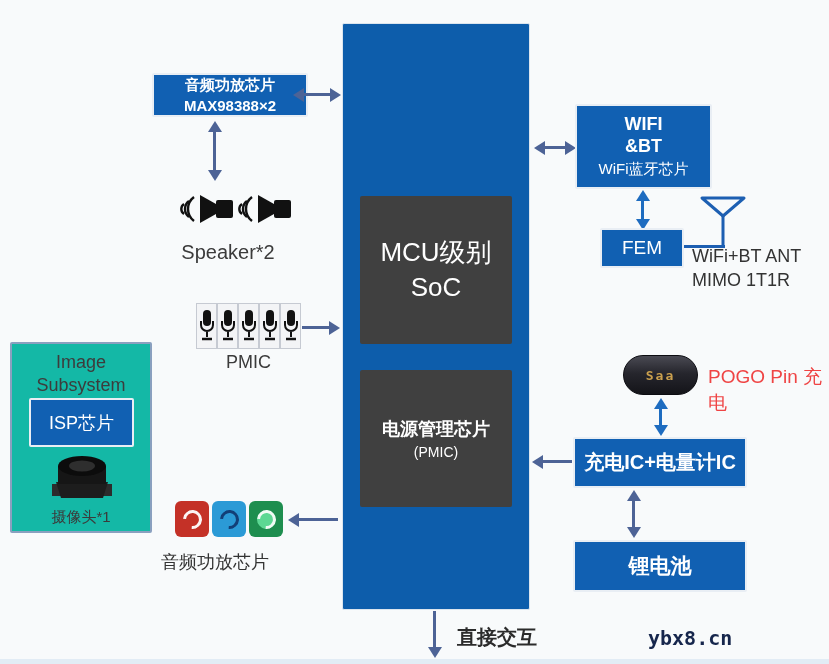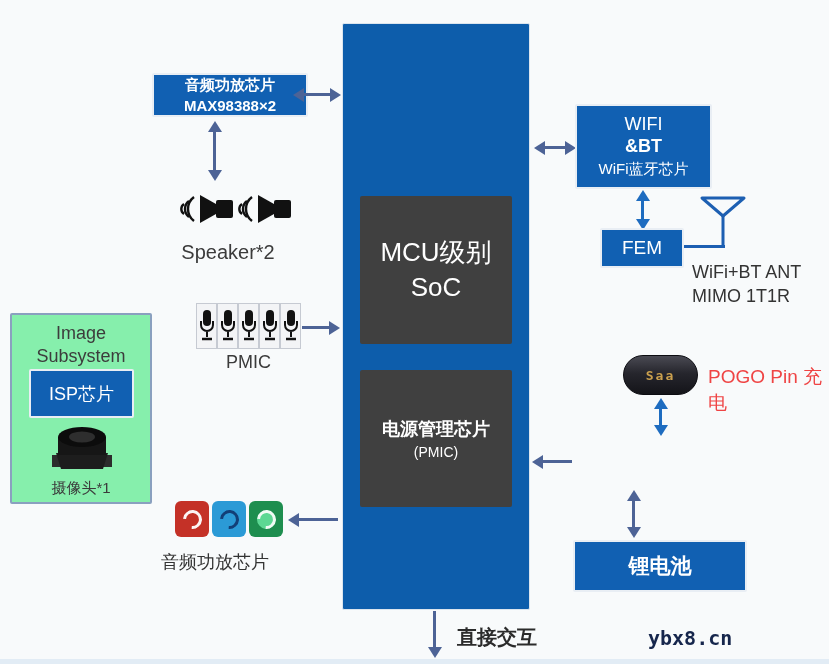--- a/index.html
+++ b/index.html
@@ -32,21 +32,21 @@
     border-top:7px solid transparent;border-bottom:7px solid transparent;border-right:11px solid currentColor;}
   .head-r::after{content:"";position:absolute;right:-10px;top:50%;transform:translateY(-50%);
     border-top:7px solid transparent;border-bottom:7px solid transparent;border-left:11px solid currentColor;}
   .head-u::before{content:"";position:absolute;top:-10px;left:50%;transform:translateX(-50%);
     border-left:7px solid transparent;border-right:7px solid transparent;border-bottom:11px solid currentColor;}
   .head-d::after{content:"";position:absolute;bottom:-10px;left:50%;transform:translateX(-50%);
     border-left:7px solid transparent;border-right:7px solid transparent;border-top:11px solid currentColor;}
   
   .lbl{color:#3b3b3b;}
   
-  .subsys{background:#86efac;border:2px solid #8aa0bf;border-radius:2px;box-sizing:border-box;text-align:center;}
+  .subsys{background:#14b8a6;border:2px solid #8aa0bf;border-radius:2px;box-sizing:border-box;text-align:center;margin-top:29px;}
   
   .microw{display:flex;gap:0;}
   .mic{width:21px;height:46px;background:#f3f4f6;border:1px solid #c6cad2;box-sizing:border-box;
     display:flex;align-items:center;justify-content:center;}
   
   .ledrow{display:flex;gap:3px;}
   .led{width:34px;height:36px;border-radius:6px;display:flex;align-items:center;justify-content:center;}
   .ring{width:19px;height:19px;border:3.2px solid rgba(255,255,255,.95);border-radius:50%;
     border-left-color:transparent;transform:rotate(-40deg);box-sizing:border-box;}
   .ring.dark{border-color:#123f77;border-left-color:transparent;}
@@ -167,39 +167,40 @@
       </span>
     <span class="led" style="background: rgb(30, 142, 79);">
         <span class="ring grn"></span>
       </span>
   </div>
   <div class="arw h-line head-l" style="left:298px;top:518px;width:40px;"></div>
   <div class="abs lbl" style="left:161px;top:550px;font-size:18px;color:#333;">音频功放芯片</div>
 
   <div class="arw h-line head-l head-r" style="left:544px;top:146px;width:22px;"></div>
   <div class="abs bluebox" style="left:575px;top:104px;width:137px;height:85px;flex-direction:column;">
-    <div style="font-size:18px;font-weight:normal;line-height:1.2;">WIFI</div>
+    <div style="font-size:18px;font-weight:bold;line-height:1.2;">WIFI</div>
     <div style="font-size:18px;font-weight:bold;line-height:1.2;">&amp;BT</div>
     <div style="font-size:15px;margin-top:2px;">WiFi蓝牙芯片</div>
   </div>
   <div class="arw v-line head-u head-d blue" style="left:641px;top:200px;height:20px;"></div>
   <div class="abs bluebox" style="left:600px;top:228px;width:84px;height:40px;font-size:19px;">FEM</div>
   <div class="abs" style="left:684px;top:245px;width:41px;height:3px;background:#1d5fb2;"></div>
   <svg class="abs" style="left:697px;top:194px;" width="52" height="54" viewBox="0 0 52 54">
     <path d="M5 4 L47 4 L26 22 Z" fill="none" stroke="#1d5fb2" stroke-width="3" stroke-linejoin="round"></path>
     <line x1="26" y1="22" x2="26" y2="53" stroke="#1d5fb2" stroke-width="3"></line>
   </svg>
-  <div class="abs lbl pre" style="left:692px;top:260px;font-size:18px;line-height:1.35;color:#333;">WiFi+BT ANT
+  <div class="abs lbl pre" style="left:692px;top:244px;font-size:18px;line-height:1.35;color:#333;">WiFi+BT ANT
 MIMO 1T1R</div>
 
   <div class="abs pogo" style="left:623px;top:355px;width:75px;height:40px;">
     <span>Saa</span>
   </div>
   <div class="abs lbl" style="left:708px;top:364px;font-size:19px;color:#ef4444;">POGO Pin 充电</div>
   <div class="arw v-line head-u head-d blue" style="left:659px;top:408px;height:18px;"></div>
+  <div class="abs bluebox" style="left:573px;top:437px;width:174px;height:51px;font-size:20px;font-weight:bold;">充电IC+电量计IC</div>
   <div class="arw h-line head-l" style="left:542px;top:460px;width:30px;"></div>
   <div class="arw v-line head-u head-d" style="left:632px;top:500px;height:28px;"></div>
   <div class="abs bluebox" style="left:573px;top:540px;width:174px;height:52px;font-size:21px;font-weight:bold;">锂电池</div>
 
   <div class="arw v-line head-d" style="left:433px;top:611px;height:37px;"></div>
   <div class="abs lbl" style="left:457px;top:624px;font-size:20px;font-weight:bold;color:#2b2b2b;">直接交互</div>
 
   <div class="abs watermark" style="left:648px;top:626px;">ybx8.cn</div>
   <div class="abs strip" style="left:0;top:659px;width:829px;height:5px;"></div>
 

